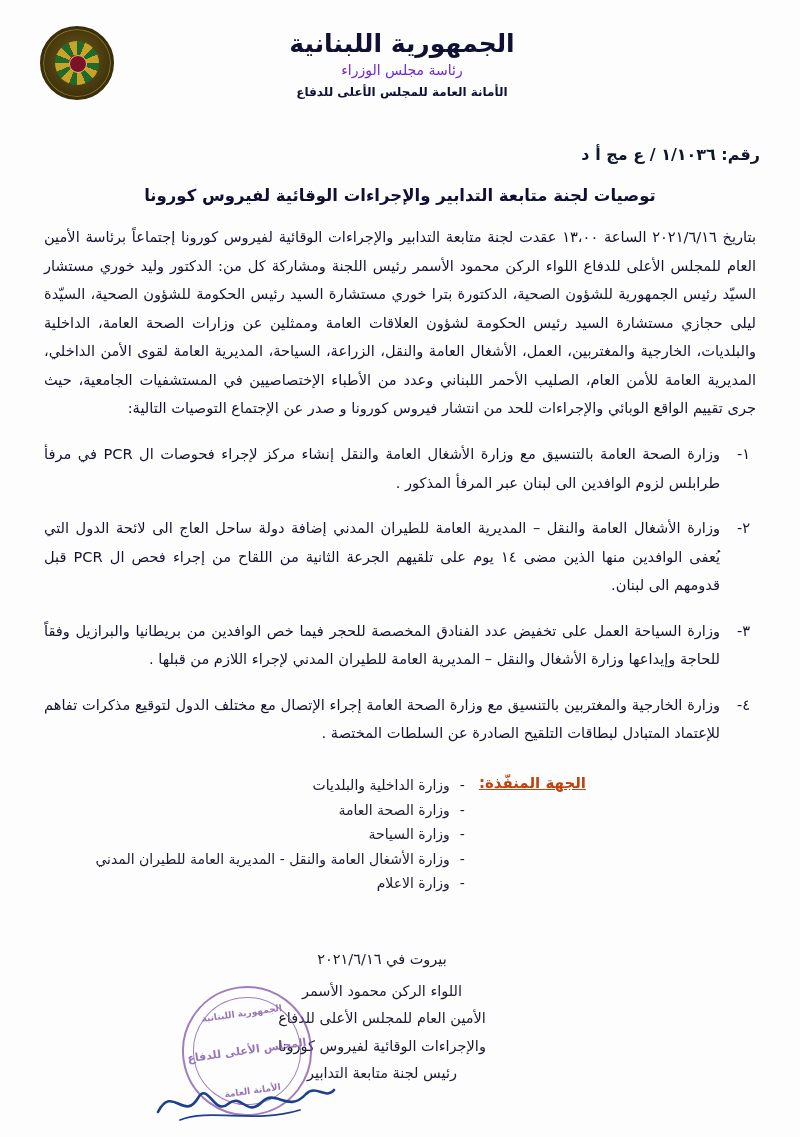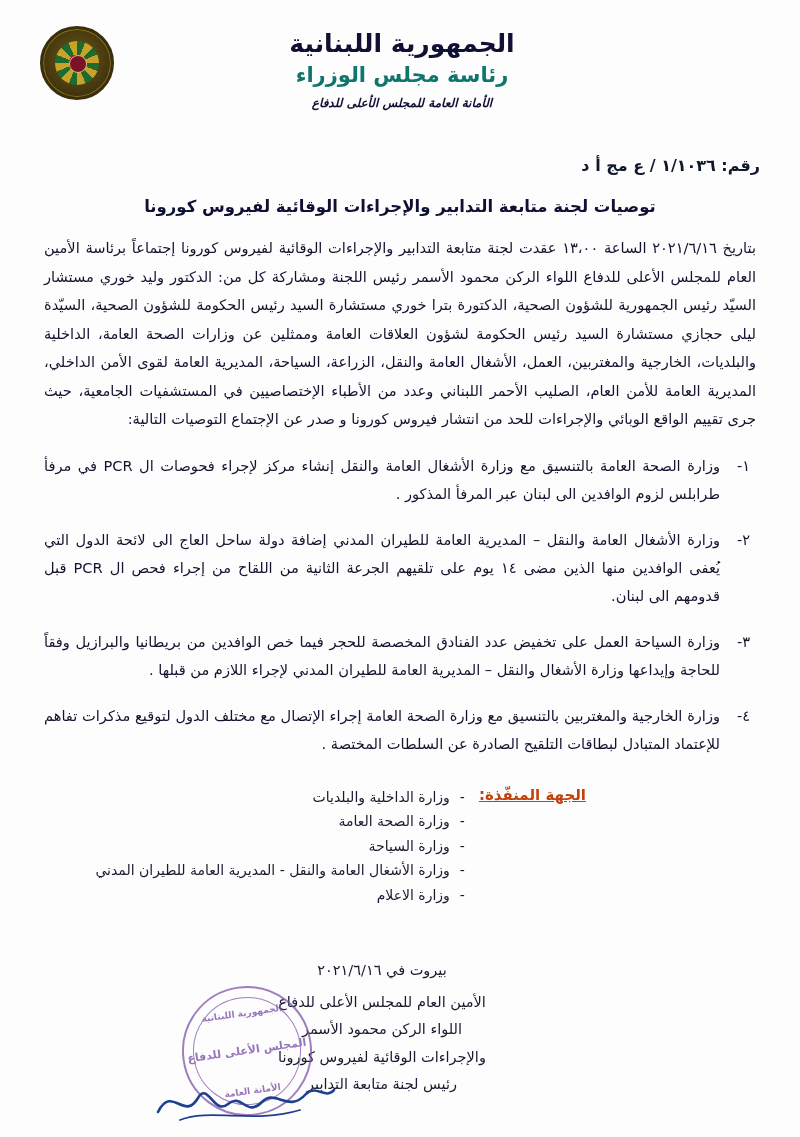--- a/index.html
+++ b/index.html
@@ -40,33 +40,32 @@
     padding-top: 6px;
   }
   .header-line1 {
     font-size: 25px;
     font-weight: bold;
     letter-spacing: 1px;
     color: #101035;
     line-height: 1.25;
   }
   .header-line2 {
-    font-size: 21px;
-    font-weight: bold;
-    color: #0f766e;
+    font-size: 14px;
+    font-weight: normal;
+    color: #6d28d9;
     line-height: 1.6;
     letter-spacing: 0.5px;
   }
   .header-line3 {
     font-size: 12px;
     font-weight: bold;
     color: #101035;
     line-height: 1.8;
     letter-spacing: 0.3px;
-    font-style: italic;
   }
 
   
   .emblem {
     width: 68px;
     height: 68px;
     border-radius: 50%;
     background: radial-gradient(circle at 50% 45%, #6e5a18 0%, #4a3c10 55%, #2e2508 100%);
     border: 3px solid #3a2f0c;
     position: relative;
@@ -317,22 +316,22 @@
       <div class="exec-row">
         <span class="exec-dash">-</span>
         <span>وزارة الاعلام</span>
       </div>
     </div>
   </div>
 
   <div class="signature">
     <div class="sig-date">بيروت في ٢٠٢١/٦/١٦</div>
     <div class="sig-lines">
+      <div>اللواء الركن محمود الأسمر</div>
       <div>الأمين العام للمجلس الأعلى للدفاع</div>
-      <div>اللواء الركن محمود الأسمر</div>
       <div>والإجراءات الوقائية لفيروس كورونا</div>
       <div>رئيس لجنة متابعة التدابير</div>
     </div>
   </div>
 
   <div class="stamp">
     <div class="stamp-text top">الجمهورية اللبنانية</div>
     <div class="stamp-text mid">المجلس الأعلى للدفاع</div>
     <div class="stamp-text bot">الأمانة العامة</div>
   </div>

